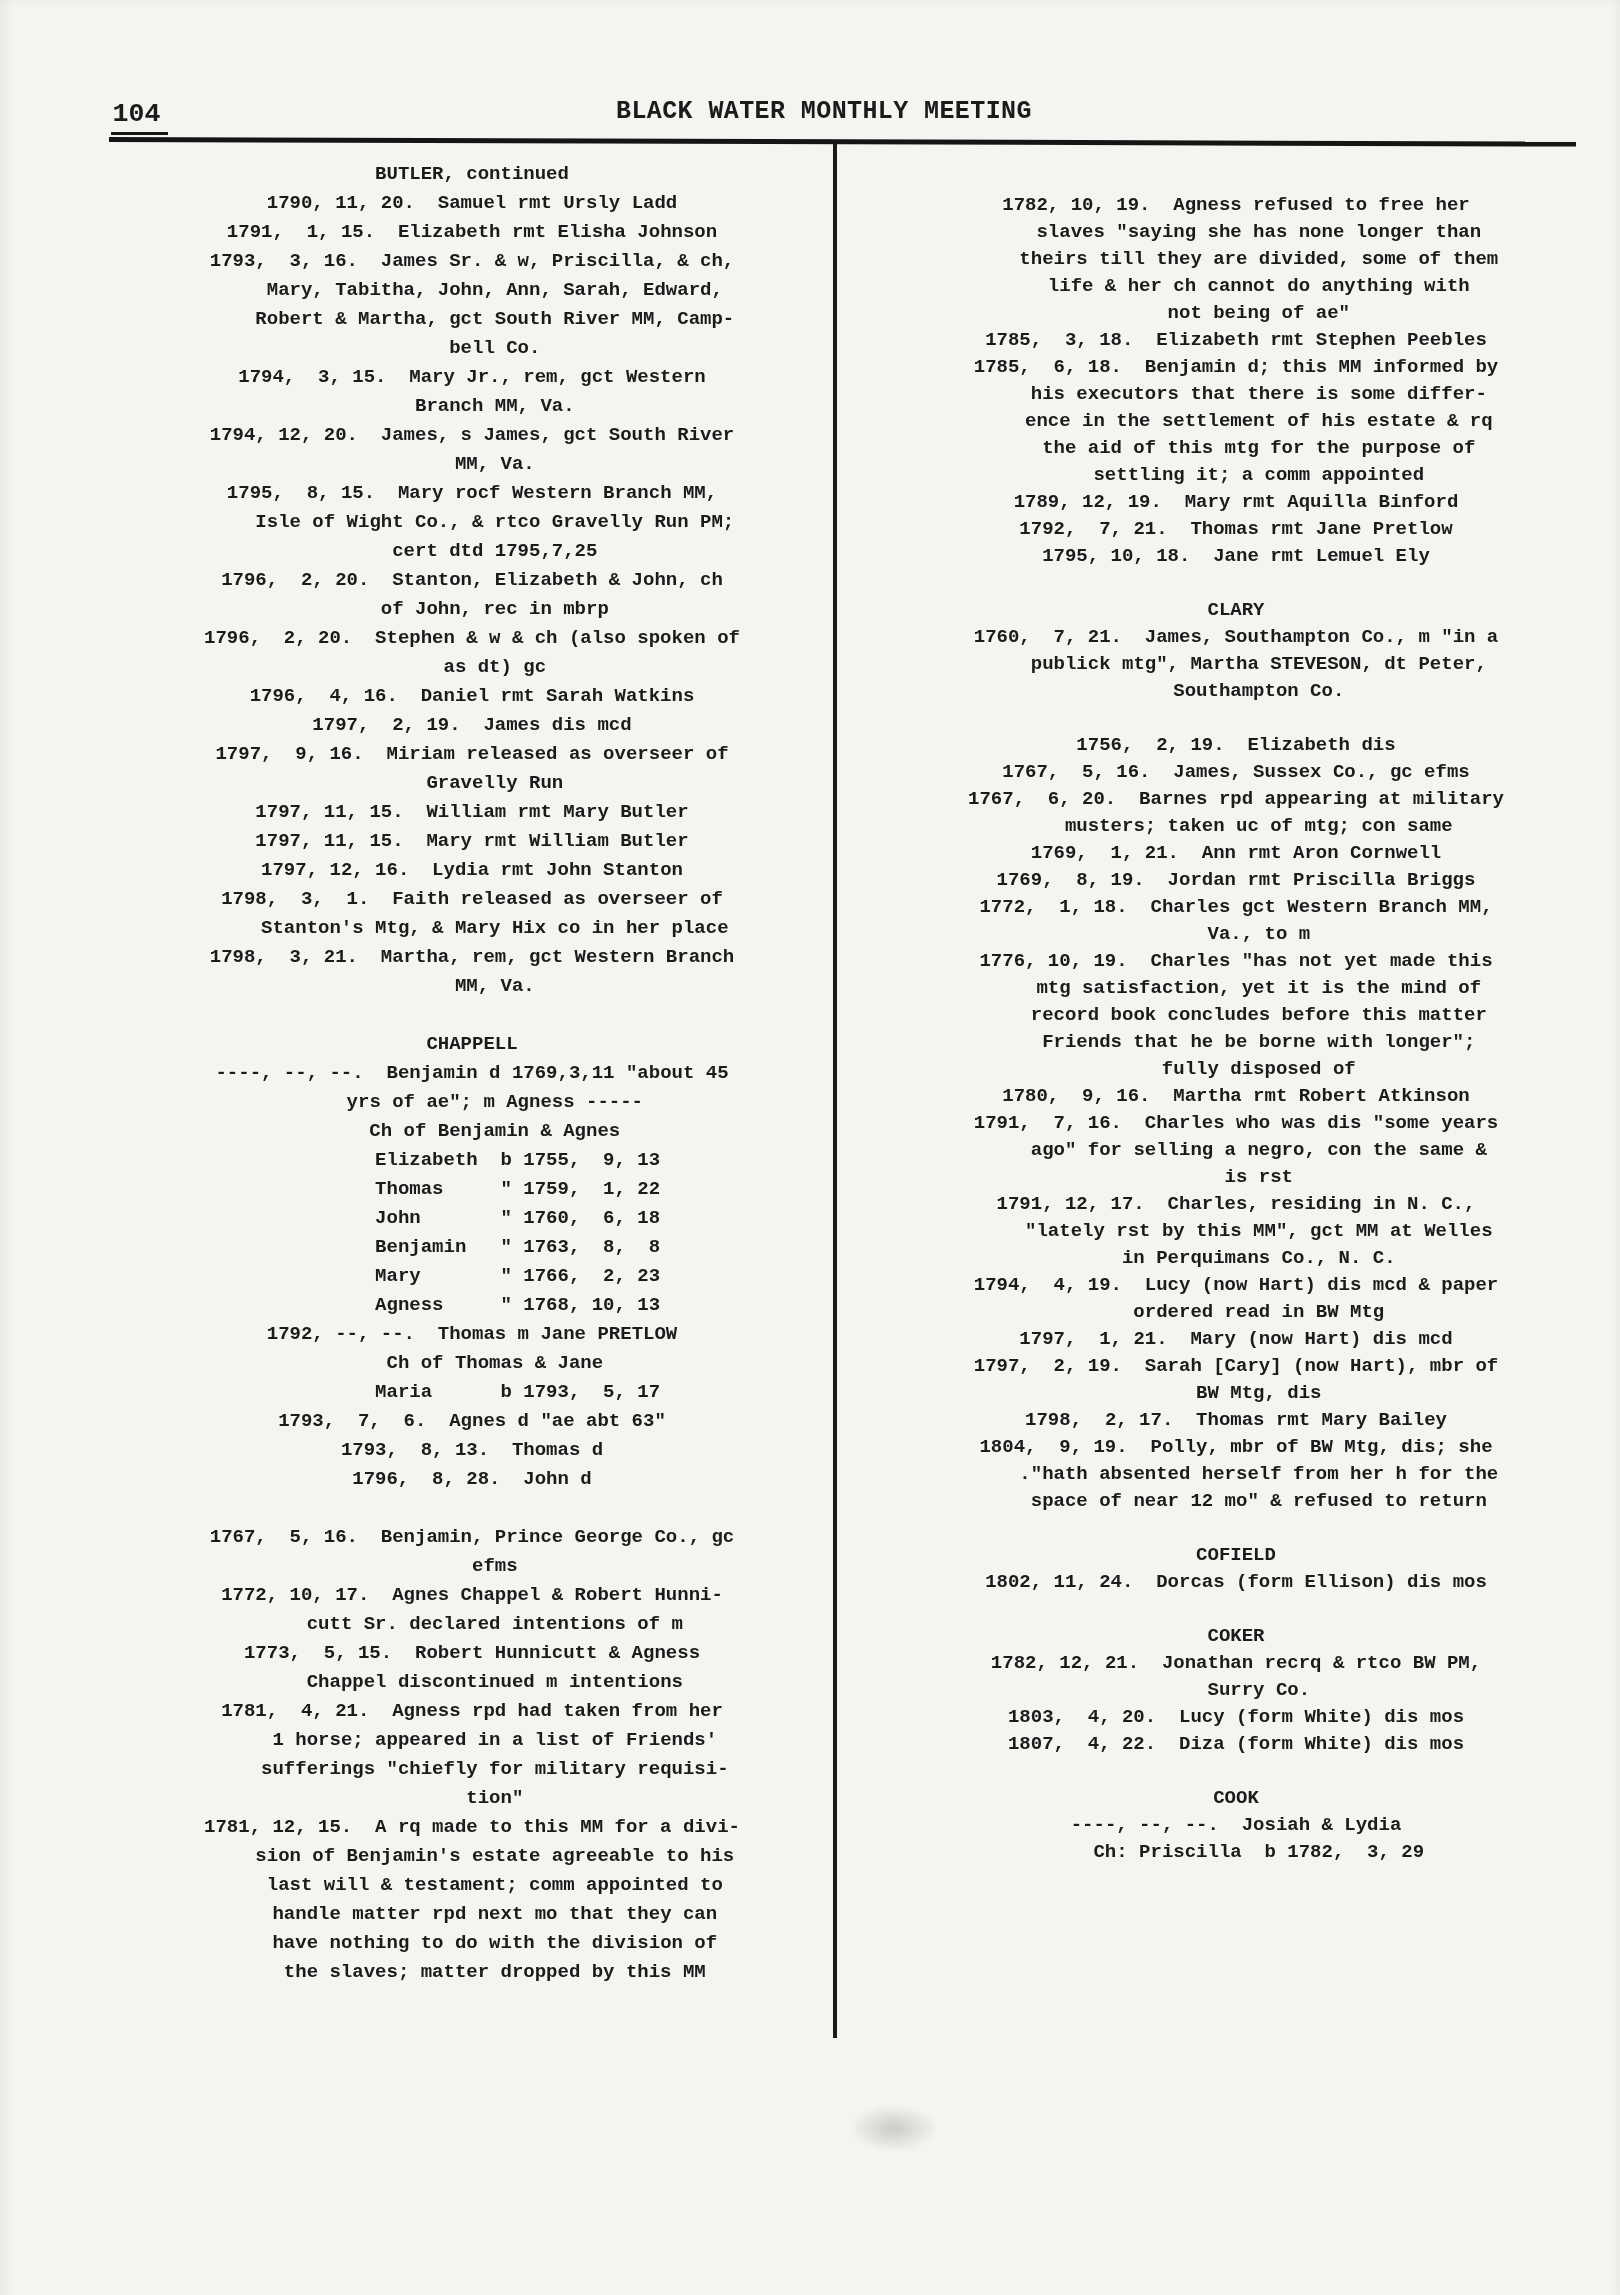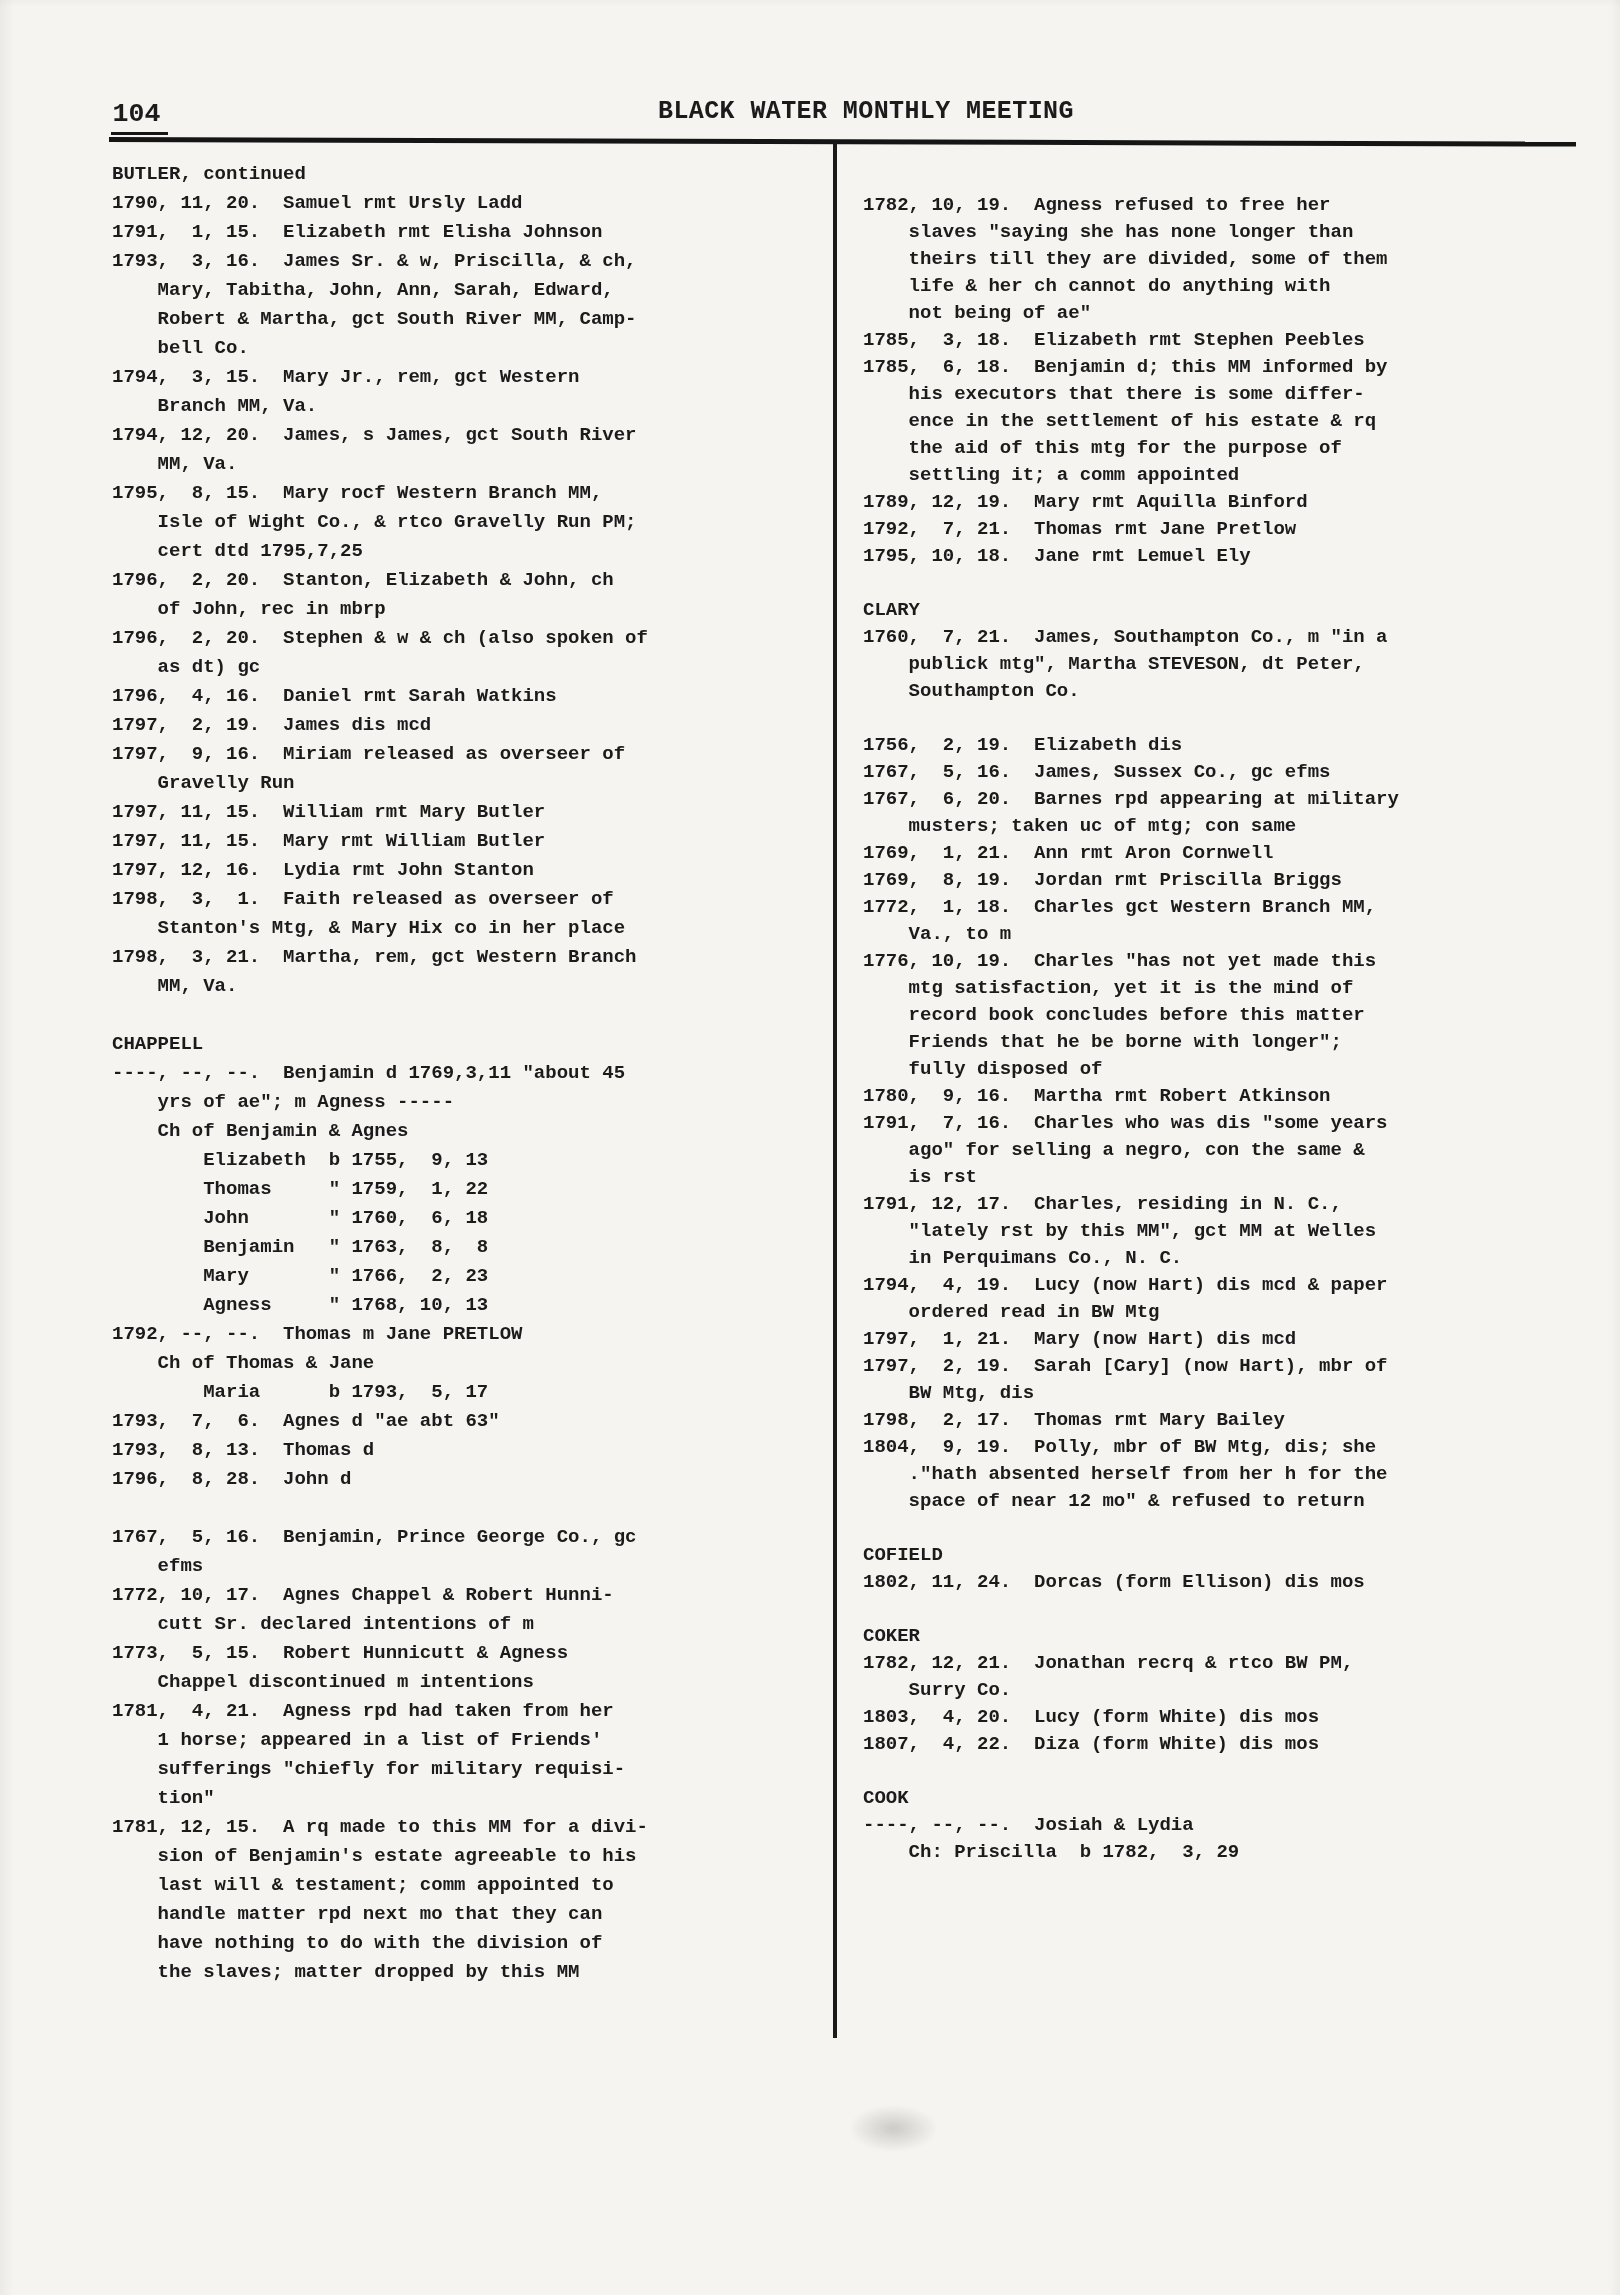--- a/index.html
+++ b/index.html
@@ -10,20 +10,21 @@
   .page {
     position: relative;
     width: 1620px;
     height: 2295px;
     margin: 0 auto;
     background: #f5f4f0;
     overflow: hidden;
     font-family: "Liberation Mono", "DejaVu Sans Mono", monospace;
     color: #1b1b1b;
     font-weight: 700;
+    text-align: center;
   }
   
   .page::before {
     content: "";
     position: absolute;
     inset: 0;
     background:
       linear-gradient(90deg, rgba(0,0,0,0.045) 0, rgba(0,0,0,0) 13.3px),
       linear-gradient(270deg, rgba(0,0,0,0.035) 0, rgba(0,0,0,0) 10.3px),
       linear-gradient(180deg, rgba(0,0,0,0.025) 0, rgba(0,0,0,0) 7.4px);
@@ -32,21 +33,21 @@
   .page-number {
     position: absolute;
     left: 111px;
     top: 99px;
     font-size: 26.6px;
     border-bottom: 3.7px solid #151515;
     padding: 0 7.4px 3px 1.5px;
   }
   .header-title {
     position: absolute;
-    left: 658px;
+    left: 616px;
     top: 97px;
     font-size: 25px;
     letter-spacing: 0.4px;
   }
   .header-rule {
     position: absolute;
     left: 109px;
     top: 137px;
     width: 1467px;
     height: 5.2px;

